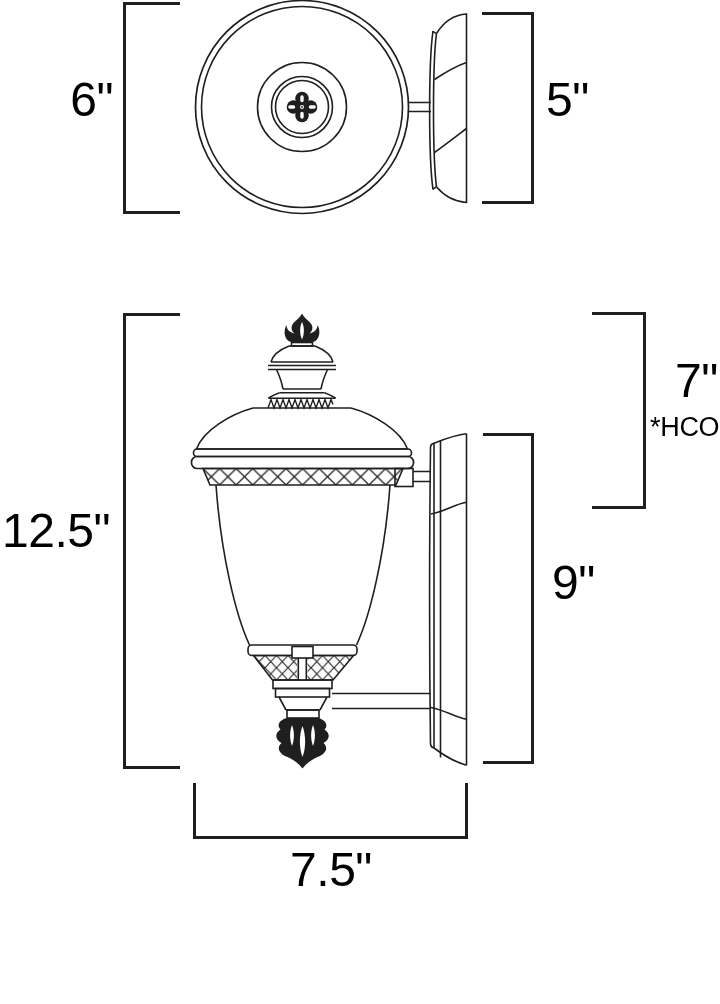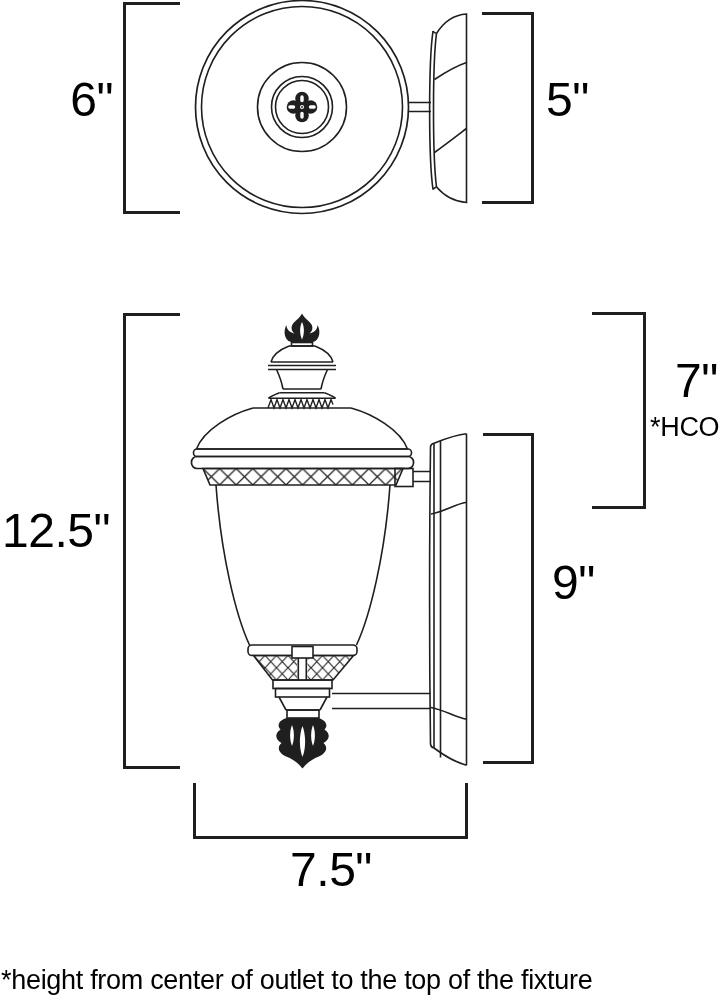--- a/index.html
+++ b/index.html
@@ -182,15 +182,14 @@
     </g>
   </svg>
 
   <div class="dim" id="dim-top-height">6"</div>
   <div class="dim" id="dim-top-depth">5"</div>
   <div class="dim" id="dim-fixture-height">12.5"</div>
   <div class="dim" id="dim-outlet-top">7"</div>
   <div class="dim note" id="hco-note">*HCO</div>
   <div class="dim" id="dim-backplate-height">9"</div>
   <div class="dim" id="dim-width">7.5"</div>
-  <div class="dim note" id="footnote">*height from center of outlet to the top of the fixture</div>
 
 </div>
 
 </body></html>

